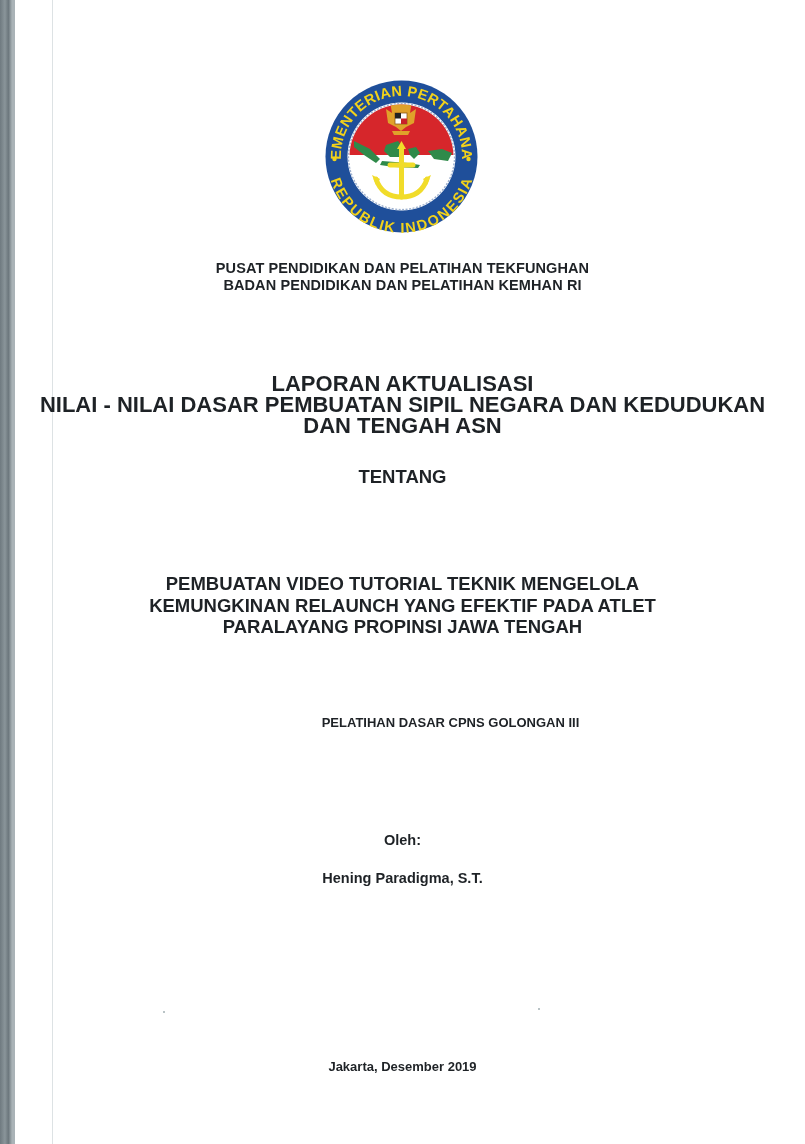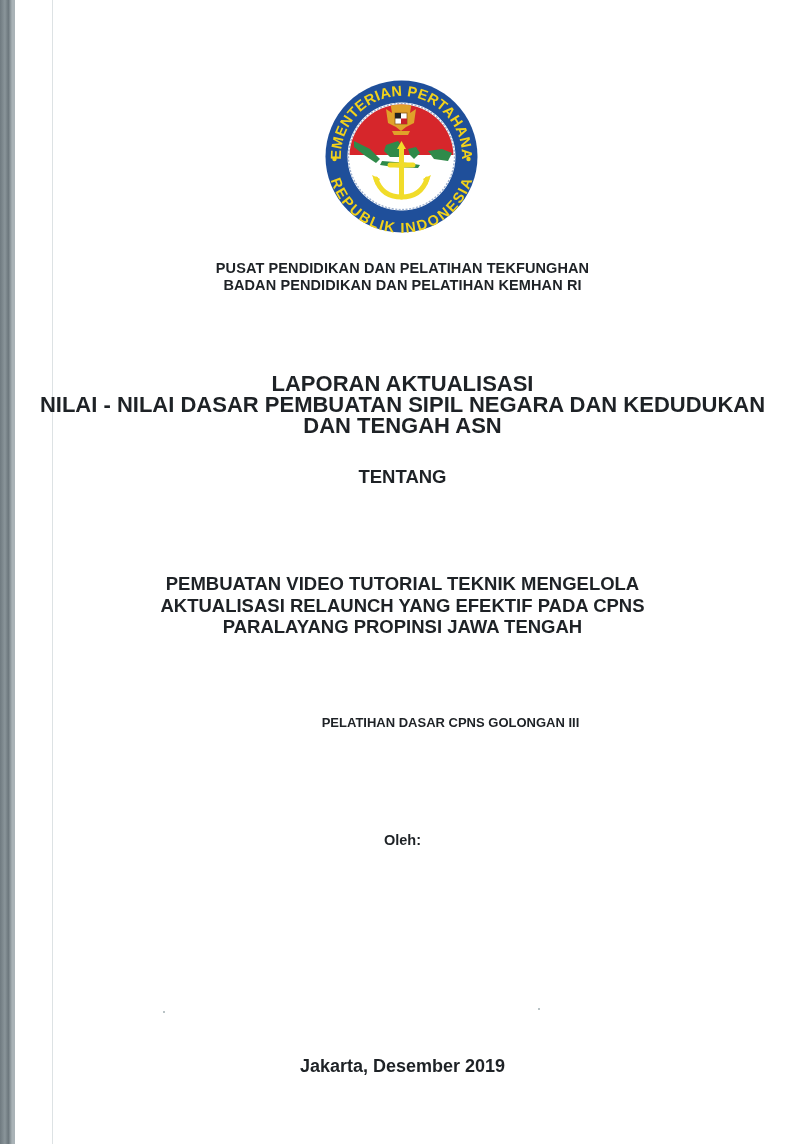--- a/index.html
+++ b/index.html
@@ -24,21 +24,21 @@
     .page { position: absolute; left: 0; top: 0; width: 805px; height: 1144px; }
     .center { position: absolute; left: 0; width: 805px; text-align: center; font-weight: bold; }
     .emblem { position: absolute; left: 324px; top: 79px; width: 155px; height: 155px; }
     .inst { top: 260px; font-size: 14.5px; line-height: 17px; letter-spacing: 0.1px; }
     .title { top: 373px; font-size: 22px; line-height: 21px; }
     .about { top: 466px; font-size: 18.5px; line-height: 21px; text-align: center; }
     .topic { top: 533px; font-size: 18.5px; line-height: 21.5px; margin-top: 40px; }
     .training { top: 712px; font-size: 13px; line-height: 21px; margin-left: 48px; }
     .by { top: 832px; font-size: 14.5px; line-height: 17px; }
     .author { top: 870px; font-size: 14.5px; line-height: 17px; }
-    .place { top: 1058px; font-size: 18px; line-height: 17px; }
+    .place { top: 1058px; font-size: 13px; line-height: 17px; }
     .line { display: block; }
     .it { }
     .speck { position: absolute; width: 2px; height: 2px; background: #b9c3c6; }
   </style>
 </head>
 <body>
 
 <div class="page">
   <div class="scan-shadow"></div>
   <div class="scan-shadow-2"></div>
@@ -98,28 +98,29 @@
   <div class="center title">
     <span class="line">LAPORAN AKTUALISASI</span>
     <span class="line">NILAI - NILAI DASAR PEMBUATAN SIPIL NEGARA DAN KEDUDUKAN</span>
     <span class="line">DAN TENGAH ASN</span>
   </div>
 
   <div class="center about">TENTANG</div>
 
   <div class="center topic">
     <span class="line">PEMBUATAN VIDEO TUTORIAL TEKNIK MENGELOLA</span>
-    <span class="line"><span>AKTUALISASI </span><span class="it">RELAUNCH</span><span> YANG EFEKTIF PADA CPNS</span></span>
+    <span class="line"><span>KEMUNGKINAN </span><span class="it">RELAUNCH</span><span> YANG EFEKTIF PADA ATLET</span></span>
     <span class="line">PARALAYANG PROPINSI JAWA TENGAH</span>
   </div>
 
   <div class="center training">PELATIHAN DASAR CPNS GOLONGAN III</div>
 
   <div class="center by">Oleh:</div>
 
   <div class="center author">
+    <span class="line">Hening Paradigma, S.T.</span>
   </div>
 
   <div class="center place">Jakarta, Desember 2019</div>
 
   <div class="speck" style="left:163px;top:1011px;"></div>
   <div class="speck" style="left:538px;top:1008px;"></div>
 </div>
 
 </body></html>

